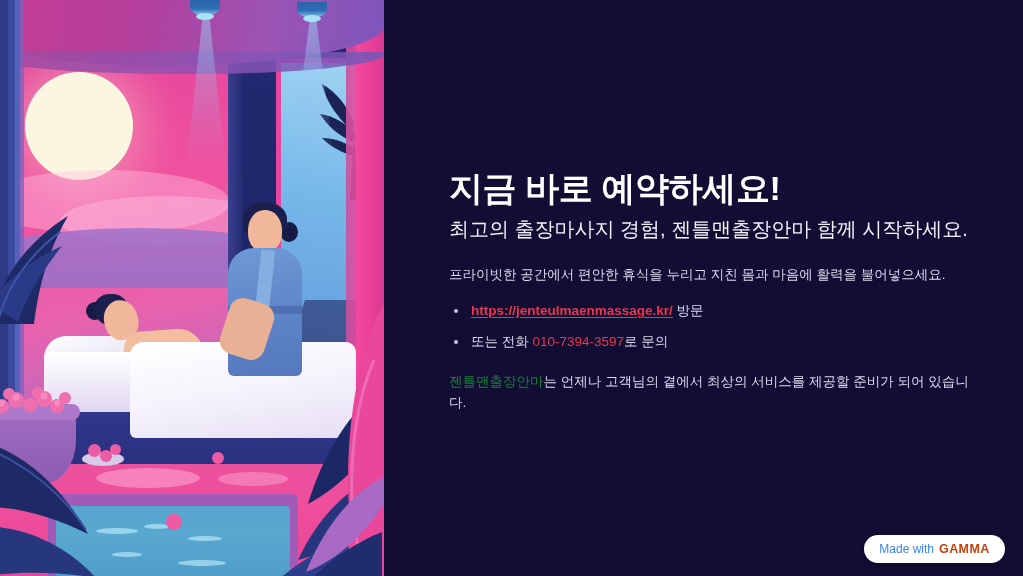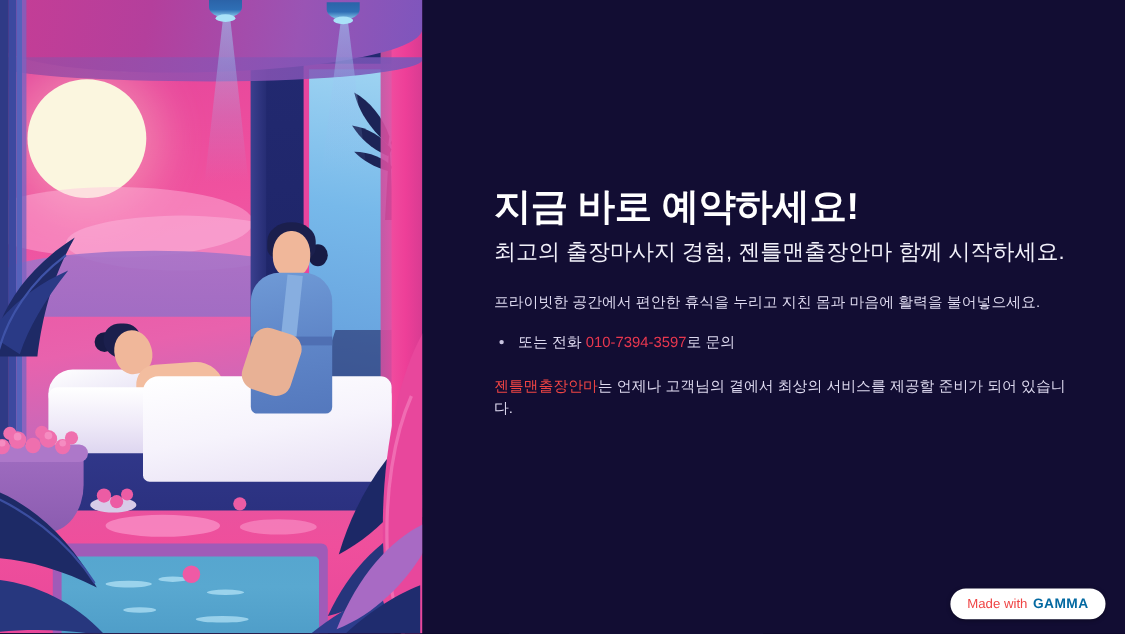--- a/index.html
+++ b/index.html
@@ -287,21 +287,21 @@
   .phone {
     color: #e8374f;
   }
   .closing {
     margin: 20px 0 0 0;
     font-size: 13.5px;
     line-height: 1.5;
     color: #ddd9ef;
   }
   .brand {
-    color: #ef4444;
+    color: #15803d;
     margin-top: 32px;
   }
 
   
   #gamma-badge {
     position: absolute;
     left: 480px;
     top: 535px;
     width: 141px;
     height: 28px;
@@ -309,26 +309,26 @@
     border-radius: 14px;
     display: flex;
     align-items: center;
     justify-content: center;
     gap: 5px;
     box-shadow: 0 1px 4px rgba(0,0,0,.35);
     cursor: pointer;
   }
   #gamma-badge .made {
     font-size: 12px;
-    color: #ef4444;
+    color: #3b82f6;
     font-weight: 400;
   }
   #gamma-badge .gamma {
     font-size: 12.5px;
-    color: #0369a1;
+    color: #c2410c;
     font-weight: 800;
     letter-spacing: .4px;
   }
 </style>
 </head>
 <body>
 
 <div id="slide">
 
   <div id="illustration">
@@ -476,20 +476,23 @@
     <div class="text-block">
 
       <h1 class="headline">지금 바로 예약하세요!</h1>
 
       <h2 class="subhead">최고의 출장마사지 경험, 젠틀맨출장안마 함께 시작하세요.</h2>
 
       <p class="lede">프라이빗한 공간에서 편안한 휴식을 누리고 지친 몸과 마음에 활력을 불어넣으세요.</p>
 
       <ul class="cta-list">
         <li>
+          <a class="cta-link" href="#">https://jenteulmaenmassage.kr/</a><span> 방문</span>
+        </li>
+        <li>
           <span>또는 전화 </span><span class="phone">010-7394-3597</span><span>로 문의</span>
         </li>
       </ul>
 
       <p class="closing">
         <span class="brand">젠틀맨출장안마</span><span>는 언제나 고객님의 곁에서 최상의 서비스를 제공할 준비가 되어 있습니다.</span>
       </p>
     </div>
 
     <div id="gamma-badge">

